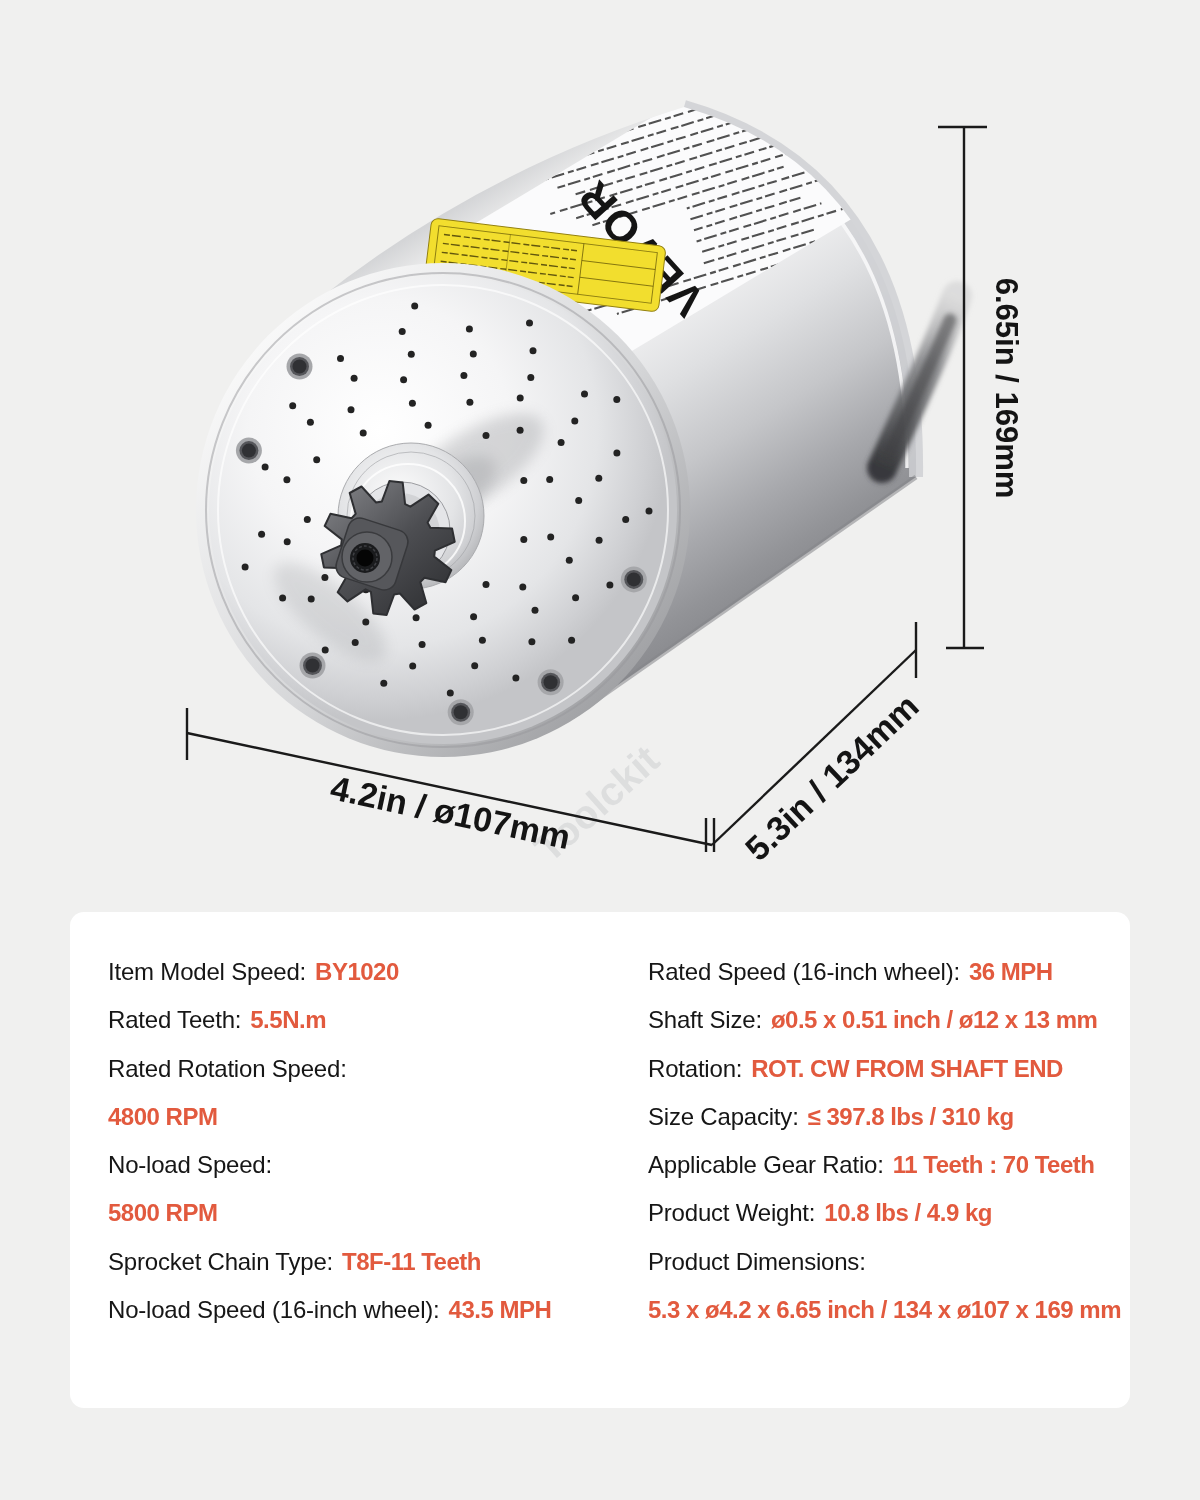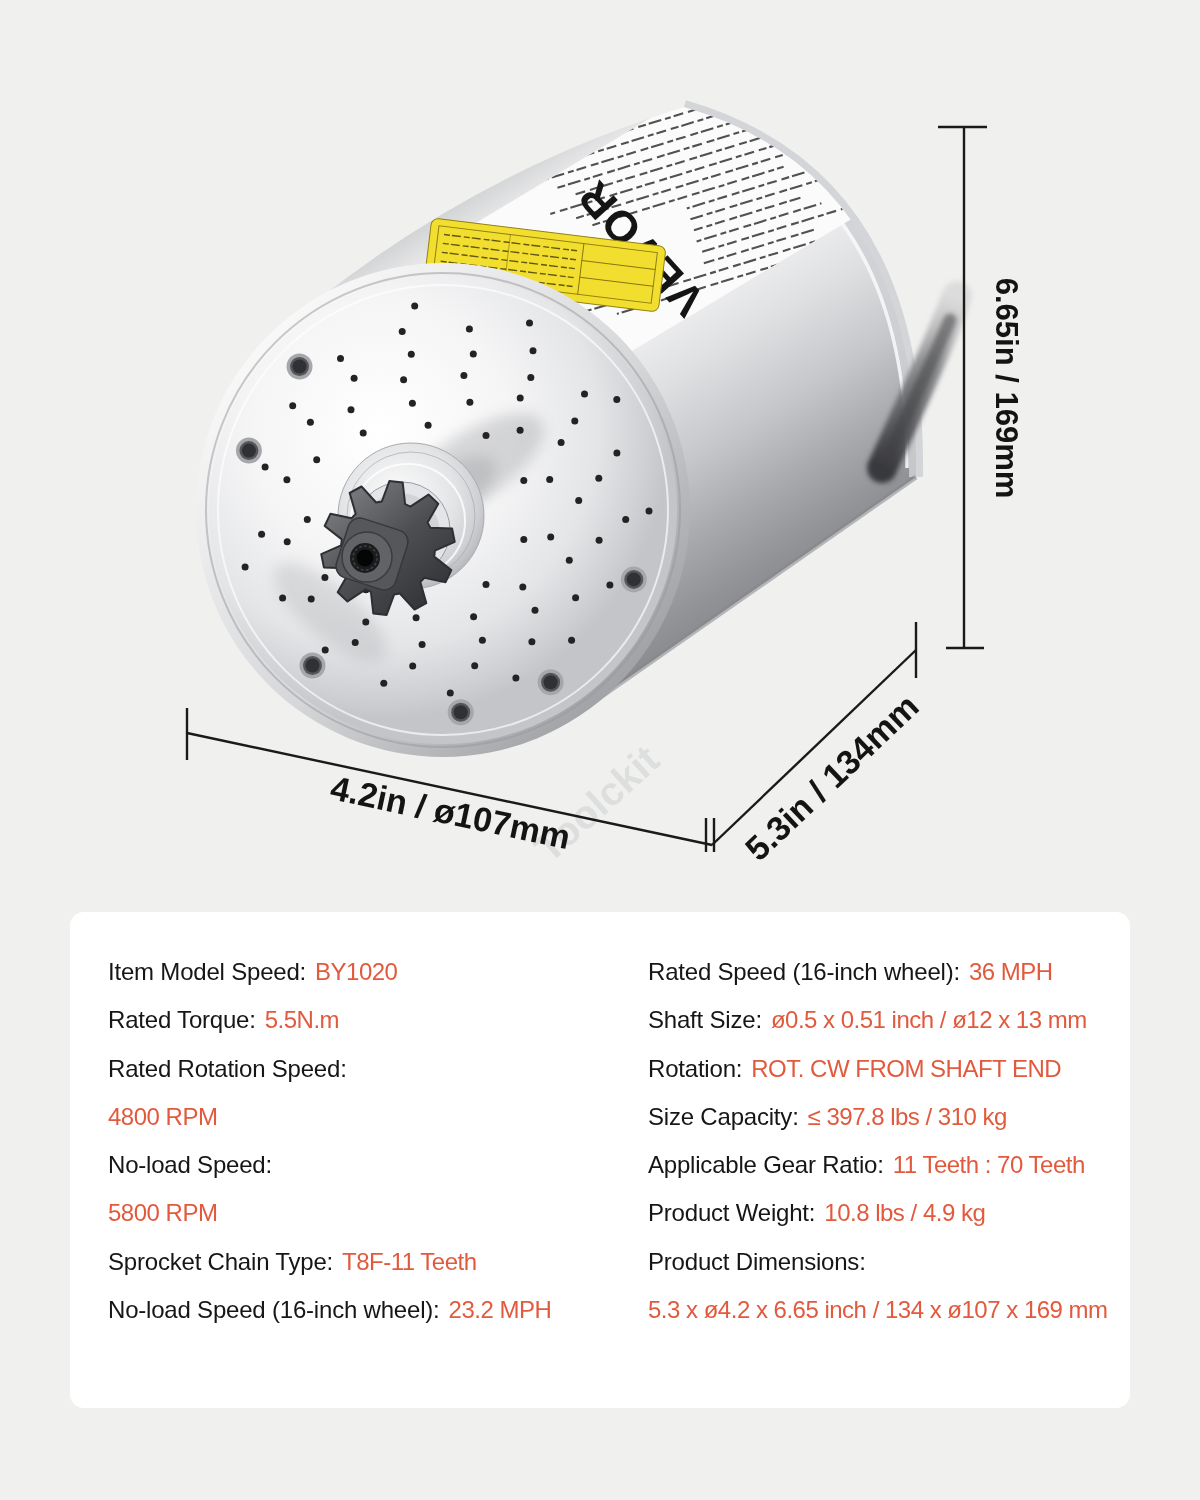--- a/index.html
+++ b/index.html
@@ -12,21 +12,21 @@
   .dim-text{fill:#141414;font-weight:700;}
   .card{
     position:absolute;left:70px;top:912px;width:1060px;height:496px;
     background:#ffffff;border-radius:14px;
   }
   .col{position:absolute;top:36px;}
   .col-left{left:38px;}
   .col-right{left:570px;margin-left:8px;}
   .spec-row{height:48.3px;line-height:48.3px;font-size:24px;white-space:nowrap;letter-spacing:-0.2px;}
   .spec-label{color:#161616;}
-  .spec-value{color:var(--accent,#e25a3e);font-weight:400;margin-left:9px;letter-spacing:-0.5px;}
+  .spec-value{color:var(--accent,#e25a3e);font-weight:700;margin-left:9px;letter-spacing:-0.5px;}
   .spec-label:empty + .spec-value{margin-left:0;}
 </style>
 </head>
 <body>
 
 <svg id="scene" width="1200" height="910" viewBox="0 0 1200 910">
   <defs>
     <linearGradient id="bodyGrad" gradientUnits="userSpaceOnUse" x1="311" y1="298" x2="575" y2="722">
       <stop offset="0" stop-color="#d4d5d7"></stop>
       <stop offset="0.08" stop-color="#efefef"></stop>
@@ -261,27 +261,27 @@
     <line x1="916" y1="622" x2="916" y2="678"></line>
   </g>
   <text class="dim-text" transform="translate(996,388) rotate(90)" text-anchor="middle" font-size="31">6.65in / 169mm</text>
   <text class="dim-text" transform="translate(448,824) rotate(12)" text-anchor="middle" font-size="34">4.2in / ø107mm</text>
   <text class="dim-text" transform="translate(840,786) rotate(-43.5)" text-anchor="middle" font-size="34">5.3in / 134mm</text>
 </svg>
 
 <div class="card">
   <div class="col col-left" id="spec-col-left">
       <div class="spec-row"><span class="spec-label">Item Model Speed:</span><span class="spec-value">BY1020</span></div>
-      <div class="spec-row"><span class="spec-label">Rated Torque:</span><span class="spec-value">5.5N.m</span></div>
+      <div class="spec-row"><span class="spec-label">Rated Teeth:</span><span class="spec-value">5.5N.m</span></div>
       <div class="spec-row"><span class="spec-label">Rated Rotation Speed:</span><span class="spec-value"></span></div>
       <div class="spec-row"><span class="spec-label"></span><span class="spec-value">4800 RPM</span></div>
       <div class="spec-row"><span class="spec-label">No-load Speed:</span><span class="spec-value"></span></div>
       <div class="spec-row"><span class="spec-label"></span><span class="spec-value">5800 RPM</span></div>
       <div class="spec-row"><span class="spec-label">Sprocket Chain Type:</span><span class="spec-value">T8F-11 Teeth</span></div>
-      <div class="spec-row"><span class="spec-label">No-load Speed (16-inch wheel):</span><span class="spec-value">23.2 MPH</span></div>
+      <div class="spec-row"><span class="spec-label">No-load Speed (16-inch wheel):</span><span class="spec-value">43.5 MPH</span></div>
     </div>
   <div class="col col-right" id="spec-col-right">
       <div class="spec-row"><span class="spec-label">Rated Speed (16-inch wheel):</span><span class="spec-value">36 MPH</span></div>
       <div class="spec-row"><span class="spec-label">Shaft Size:</span><span class="spec-value">ø0.5 x 0.51 inch / ø12 x 13 mm</span></div>
       <div class="spec-row"><span class="spec-label">Rotation:</span><span class="spec-value">ROT. CW FROM SHAFT END</span></div>
       <div class="spec-row"><span class="spec-label">Size Capacity:</span><span class="spec-value">≤ 397.8 lbs / 310 kg</span></div>
       <div class="spec-row"><span class="spec-label">Applicable Gear Ratio:</span><span class="spec-value">11 Teeth : 70 Teeth</span></div>
       <div class="spec-row"><span class="spec-label">Product Weight:</span><span class="spec-value">10.8 lbs / 4.9 kg</span></div>
       <div class="spec-row"><span class="spec-label">Product Dimensions:</span><span class="spec-value"></span></div>
       <div class="spec-row"><span class="spec-label"></span><span class="spec-value">5.3 x ø4.2 x 6.65 inch / 134 x ø107 x 169 mm</span></div>

